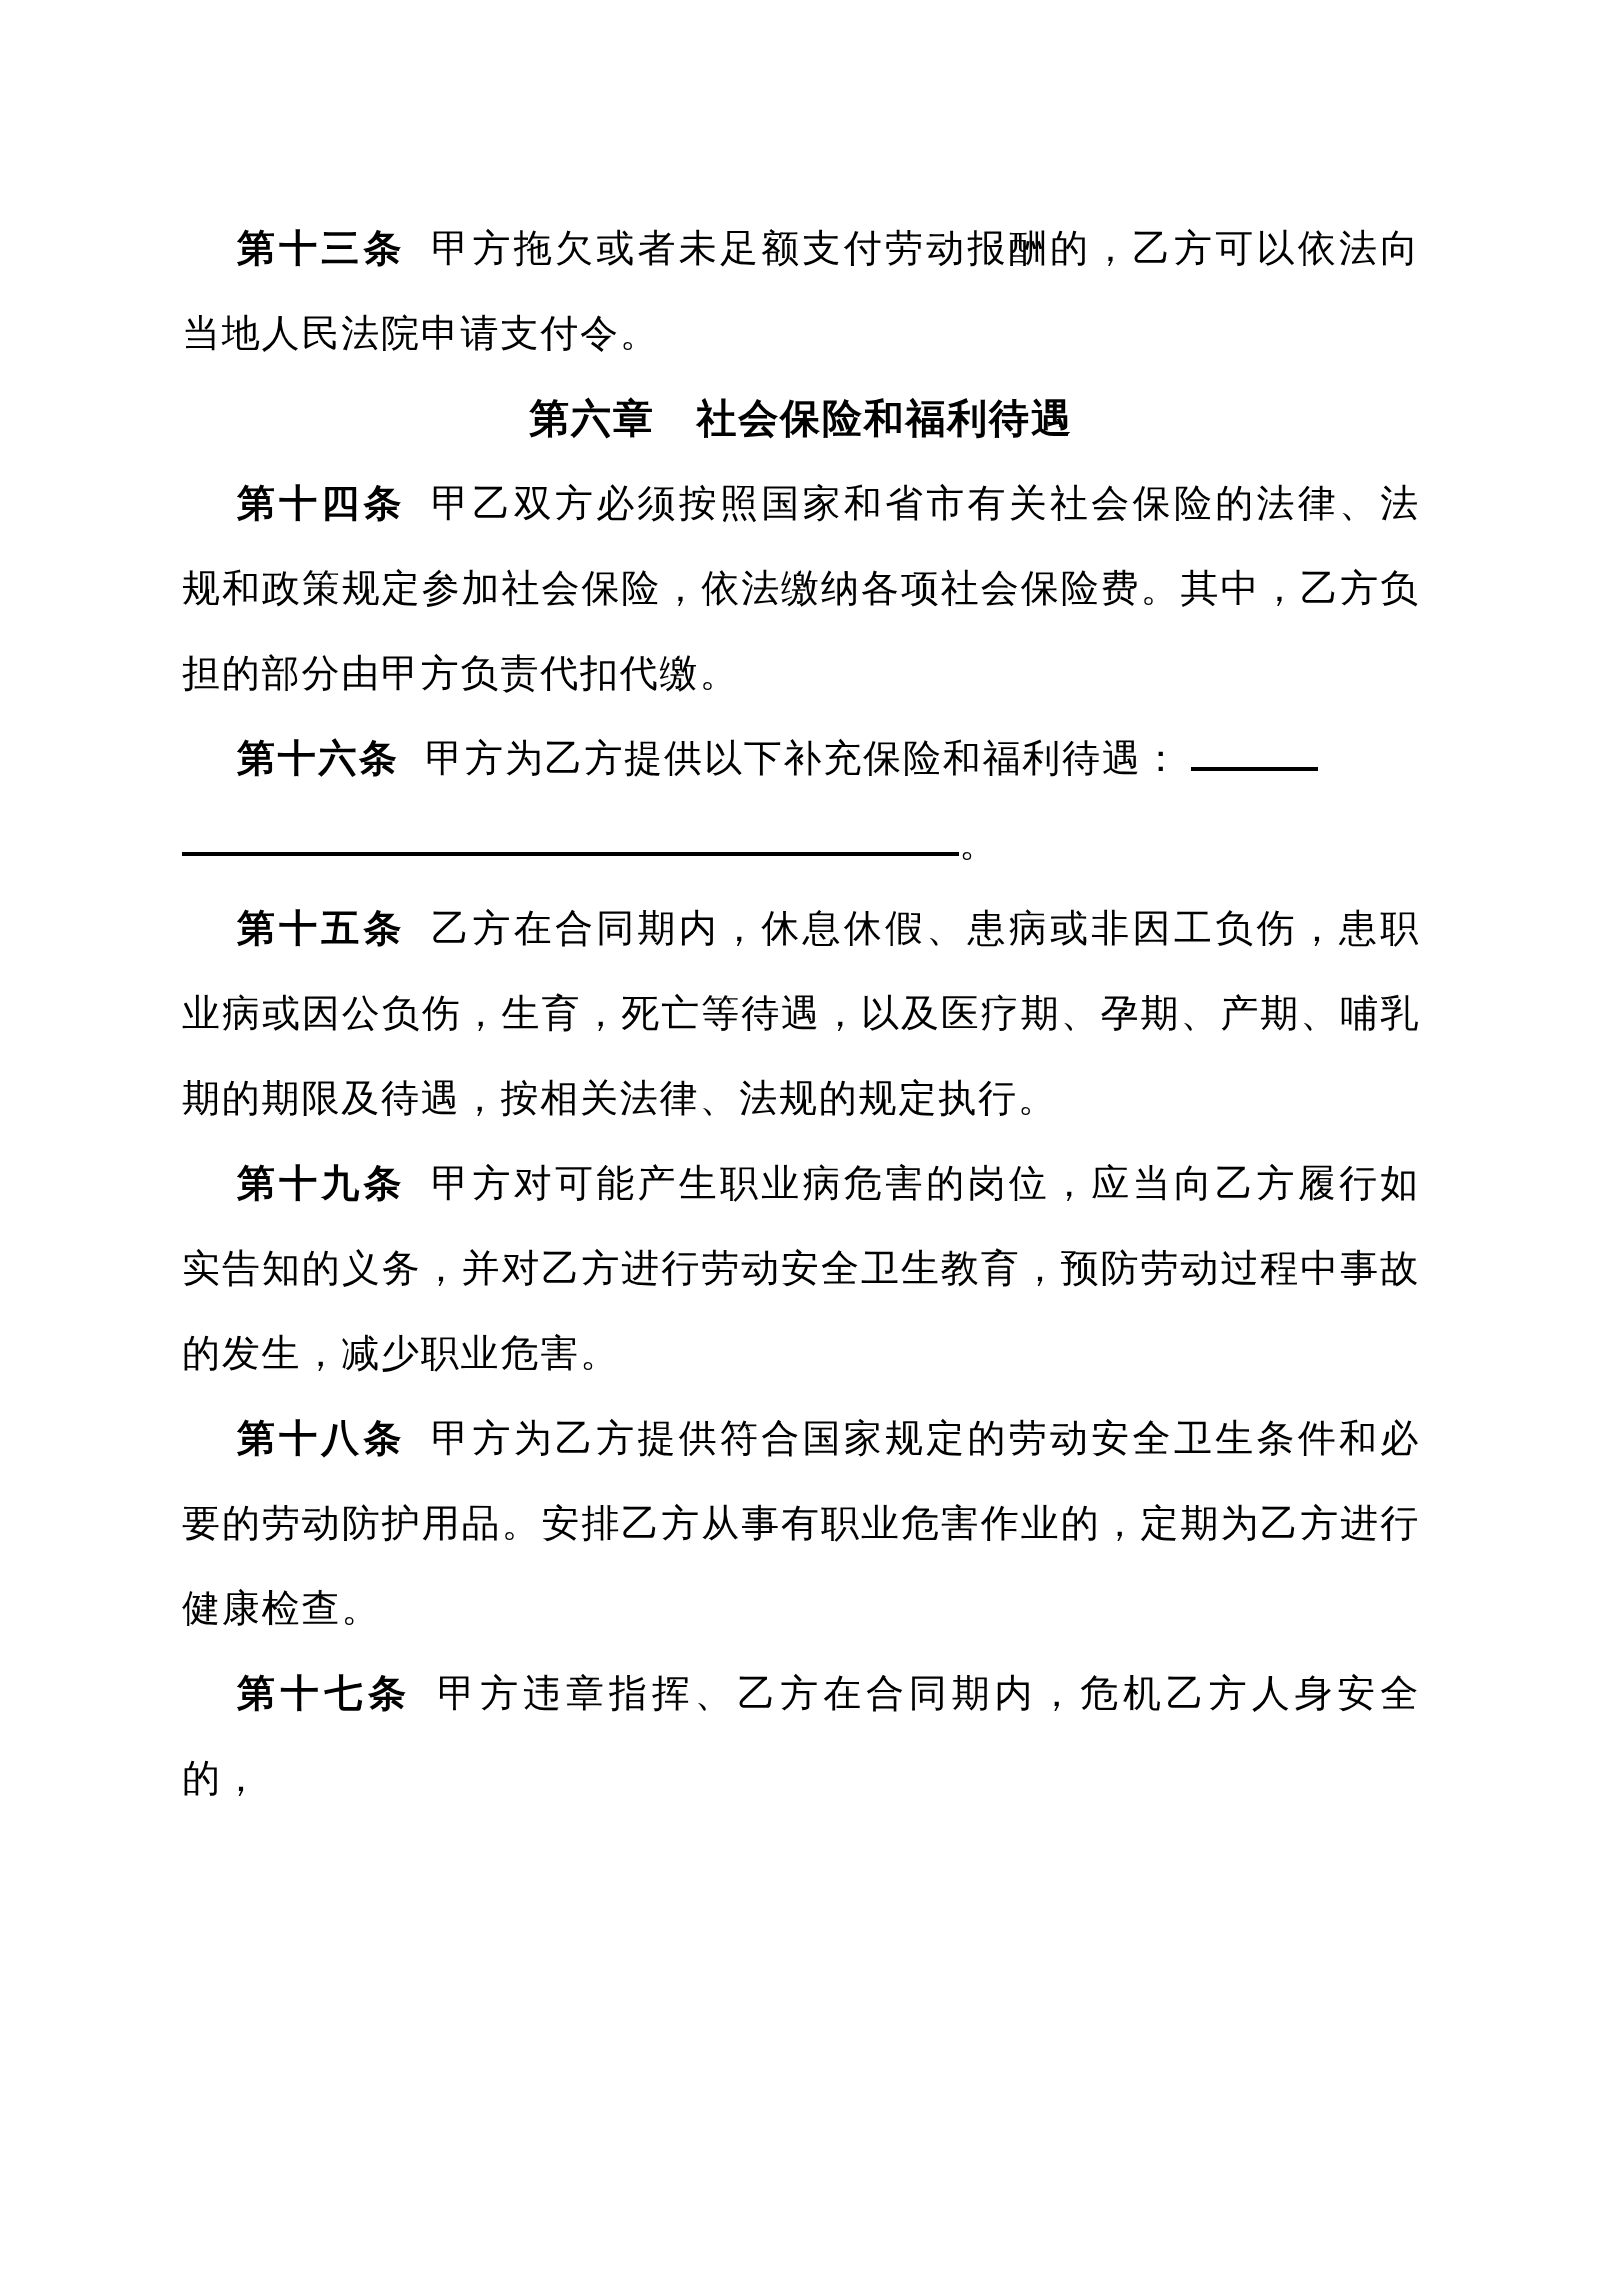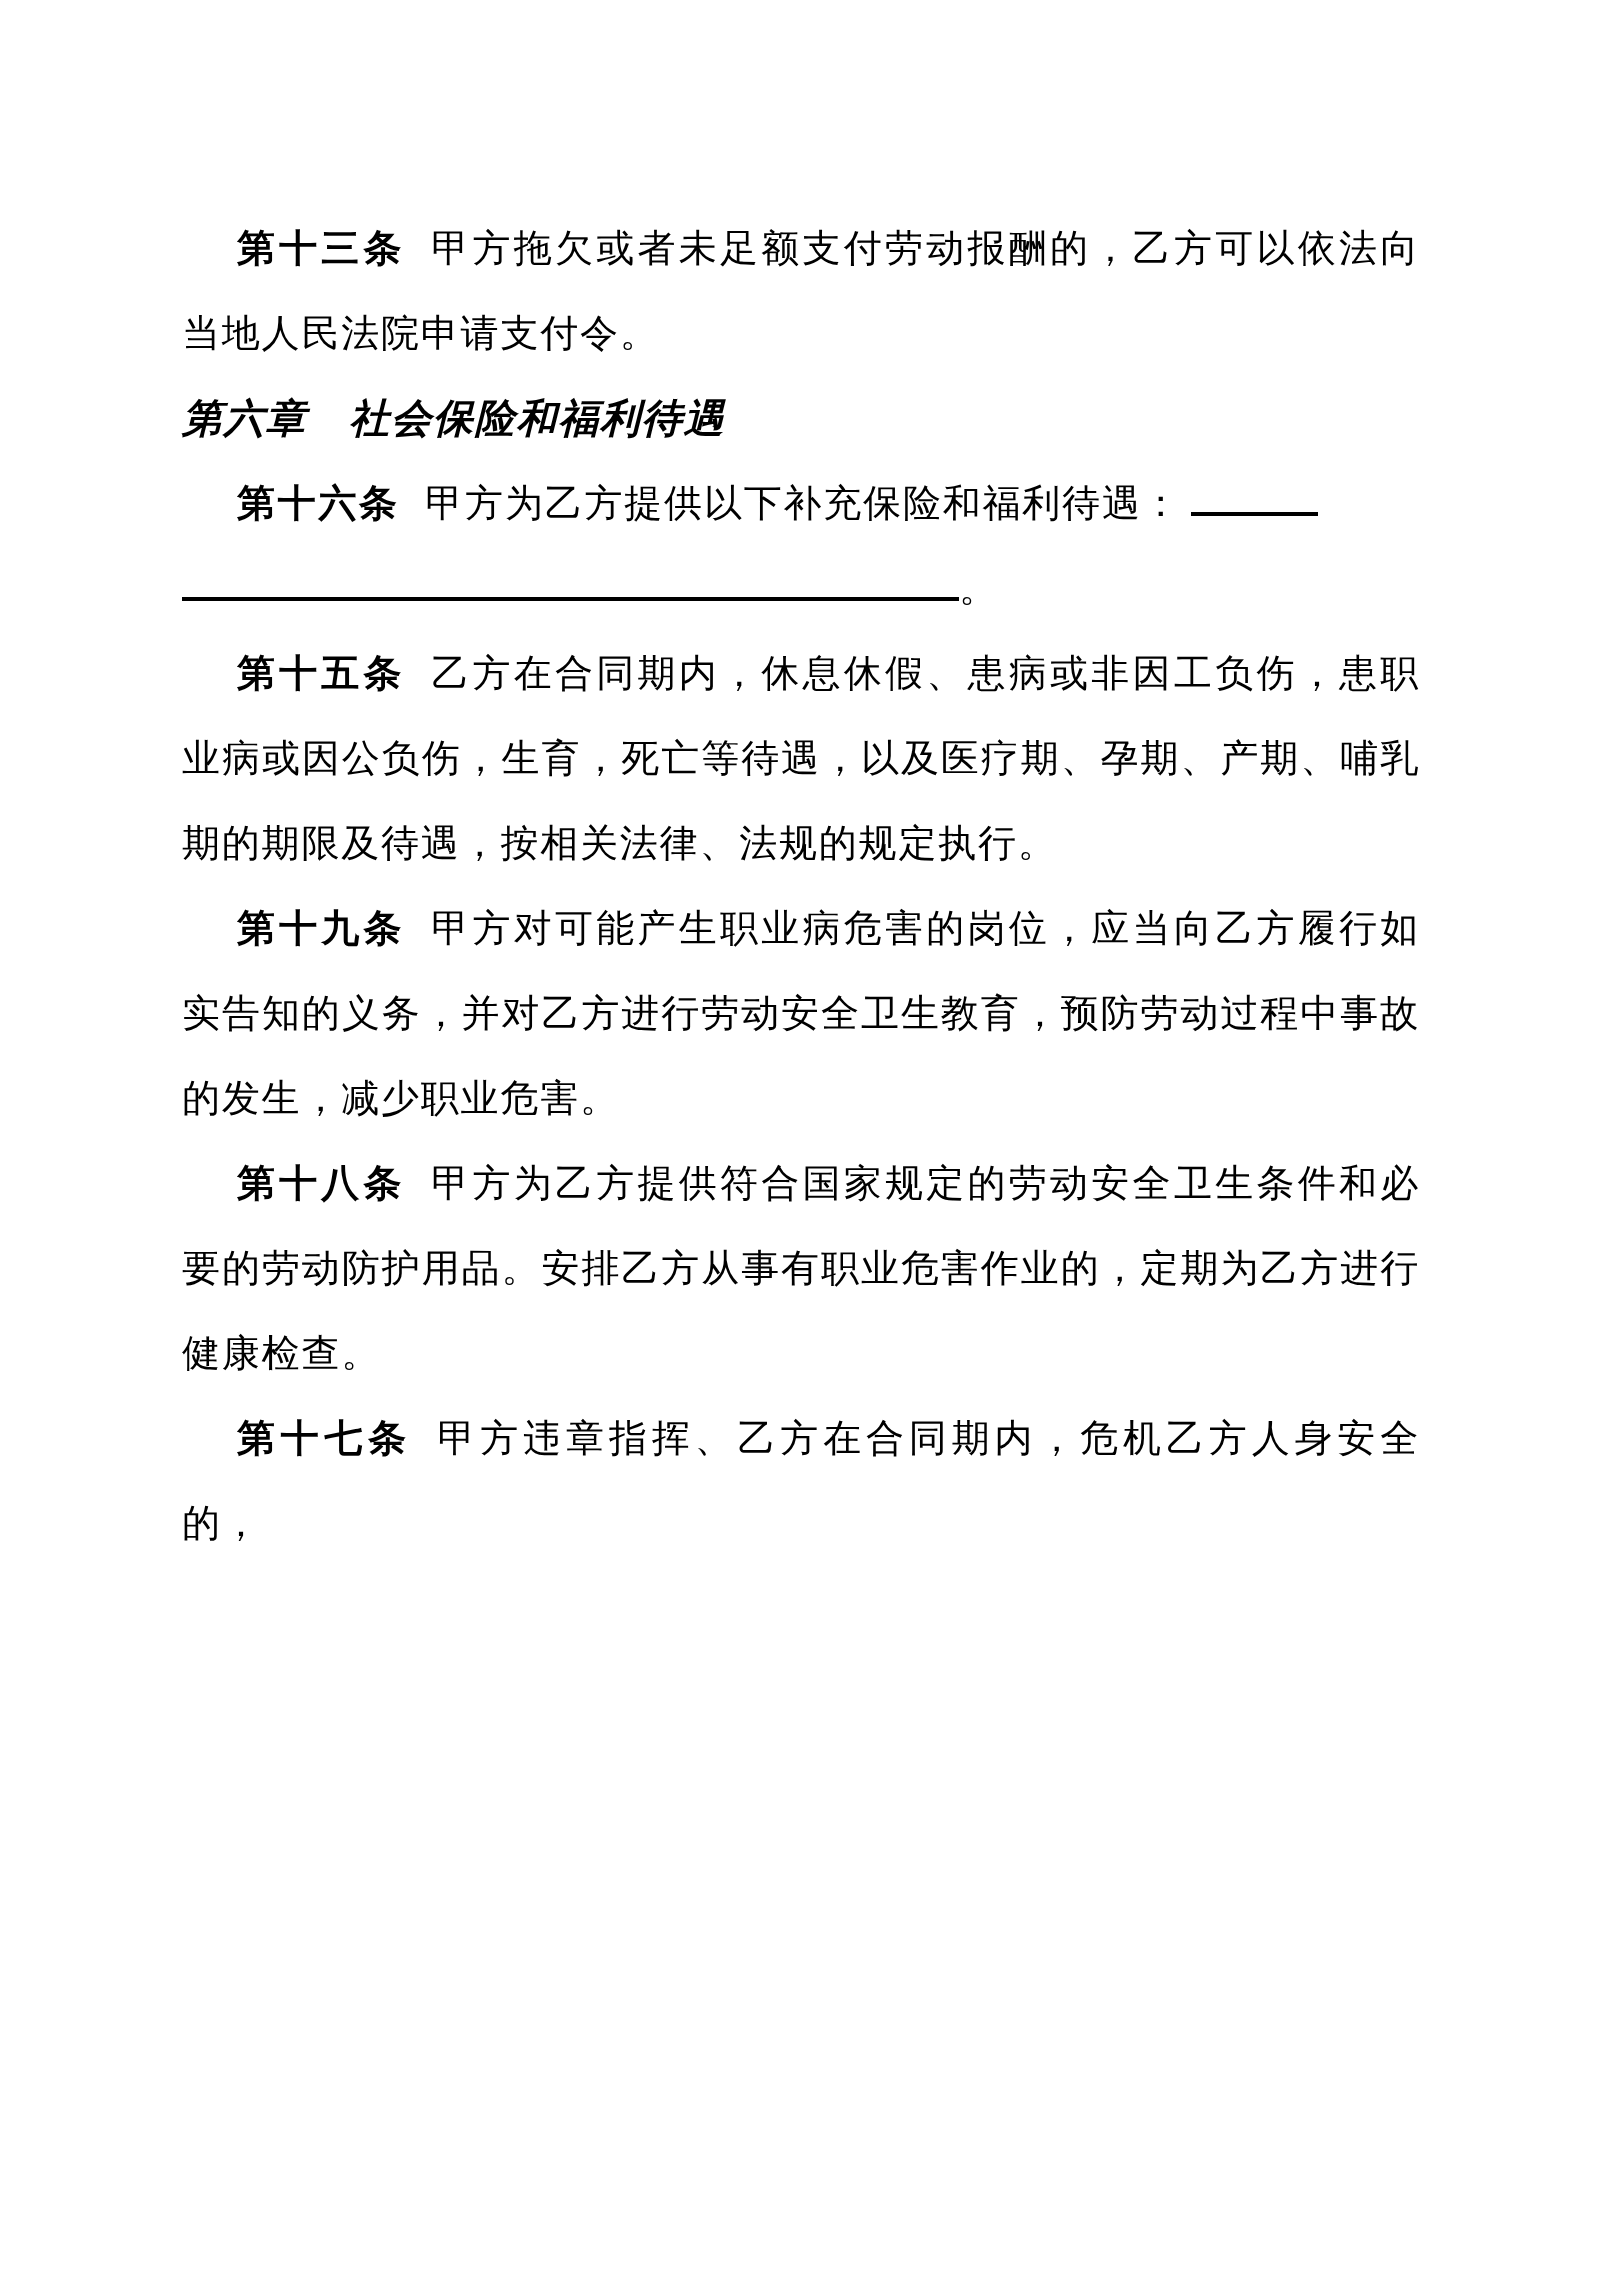--- a/index.html
+++ b/index.html
@@ -28,43 +28,44 @@
   }
   .artnum{
     font-family:"Liberation Sans","DejaVu Sans",sans-serif;
     font-weight:700;
     letter-spacing:2.7px;
     margin-right:25.5px;
   }
   h2.chapter{
     margin:0;
     text-indent:0;
+    text-align:center;
     font-size:40px;
     line-height:85px;
     font-family:"Liberation Sans","DejaVu Sans",sans-serif;
     font-weight:700;
     letter-spacing:1.8px;
-    font-style:italic;
   }
   .blank{
     display:inline-block;
     border-bottom:4.5px solid #000000;
     height:35px;
     vertical-align:baseline;
   }
   .blank-short{width:127px;margin-left:9px;}
   .blank-long{width:777px;}
 </style>
 </head>
 <body>
 
 <div class="page">
   <div class="content">
       <p class="para"><b class="artnum">第十三条</b><span>甲方拖欠或者未足额支付劳动报酬的，乙方可以依法向当地人民法院申请支付令。</span></p>
       <h2 class="chapter">第六章　社会保险和福利待遇</h2>
+      <p class="para"><b class="artnum">第十四条</b><span>甲乙双方必须按照国家和省市有关社会保险的法律、法规和政策规定参加社会保险，依法缴纳各项社会保险费。其中，乙方负担的部分由甲方负责代扣代缴。</span></p>
       <p class="para"><b class="artnum">第十六条</b><span>甲方为乙方提供以下补充保险和福利待遇：</span><span class="blank blank-short"></span><br><span class="blank blank-long"></span><span>。</span></p>
       <p class="para"><b class="artnum">第十五条</b><span>乙方在合同期内，休息休假、患病或非因工负伤，患职业病或因公负伤，生育，死亡等待遇，以及医疗期、孕期、产期、哺乳期的期限及待遇，按相关法律、法规的规定执行。</span></p>
       <p class="para"><b class="artnum">第十九条</b><span>甲方对可能产生职业病危害的岗位，应当向乙方履行如实告知的义务，并对乙方进行劳动安全卫生教育，预防劳动过程中事故的发生，减少职业危害。</span></p>
       <p class="para"><b class="artnum">第十八条</b><span>甲方为乙方提供符合国家规定的劳动安全卫生条件和必要的劳动防护用品。安排乙方从事有职业危害作业的，定期为乙方进行健康检查。</span></p>
       <p class="para"><b class="artnum">第十七条</b><span>甲方违章指挥、乙方在合同期内，危机乙方人身安全的，</span></p>
     </div>
 </div>
 
 
 </body></html>

